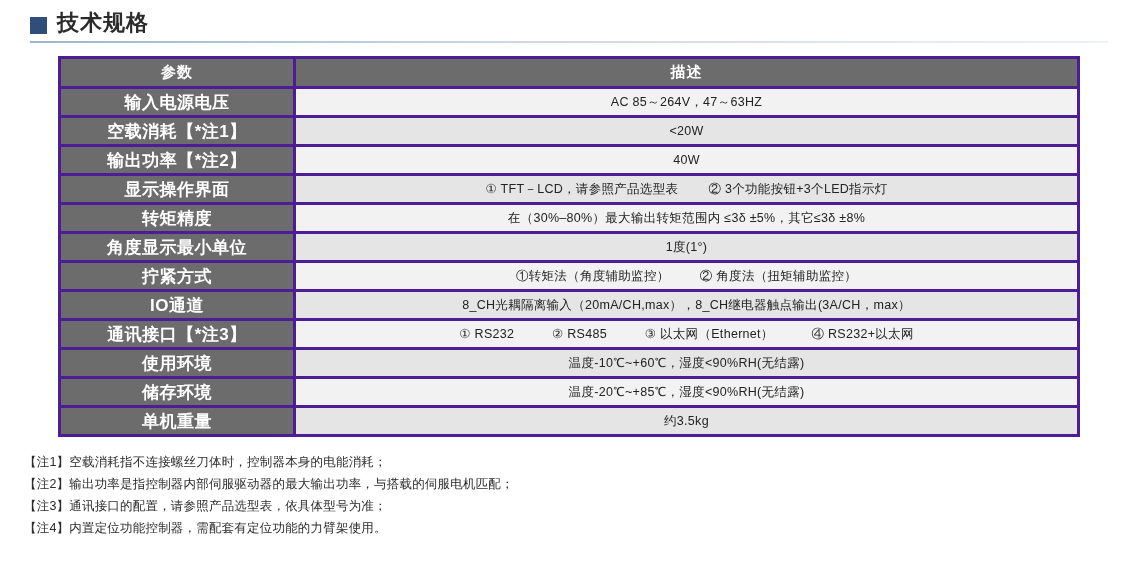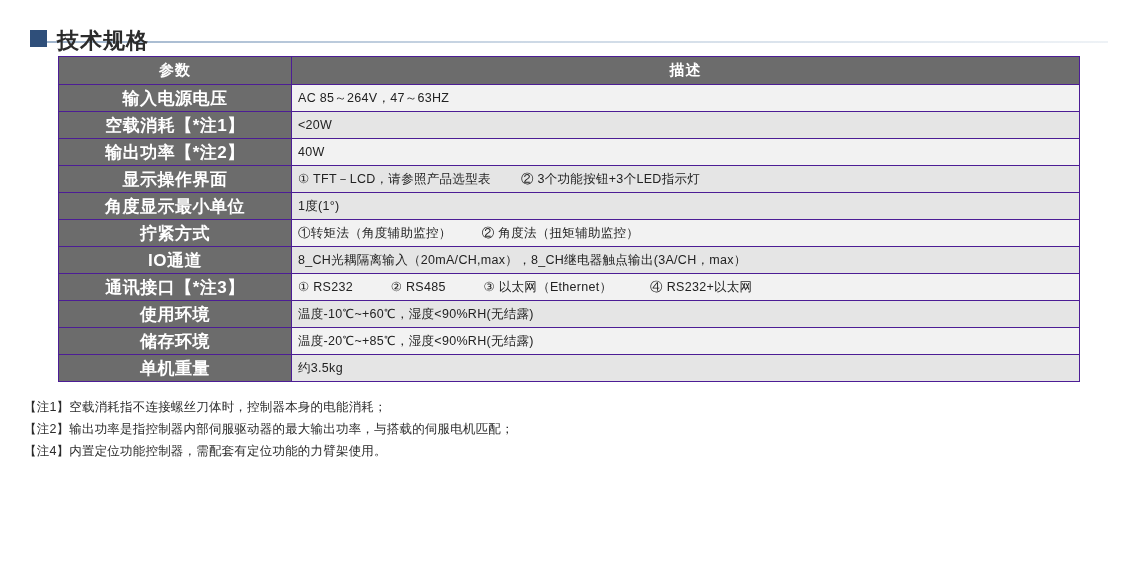--- a/index.html
+++ b/index.html
@@ -17,21 +17,21 @@
   .page {
     position: relative;
     width: 1138px;
     height: 571px;
     box-sizing: border-box;
   }
 
   
   .header {
     display: flex;
-    align-items: flex-start;
+    align-items: flex-end;
     padding: 30px 0 0 30px;
     height: 34px;
     box-sizing: border-box;
   }
   .header-marker {
     width: 17px;
     height: 17px;
     background: #2f4f7a;
     margin-right: 10px;
     flex: 0 0 auto;
@@ -52,21 +52,21 @@
   
   .table-wrap {
     margin: 13px 58px 0 58px;
   }
   table.spec {
     width: 100%;
     border-collapse: collapse;
     table-layout: fixed;
   }
   table.spec th, table.spec td {
-    border: 1px solid #4c1d95;
+    border: 3px solid #4c1d95;
     padding: 0;
   }
   table.spec thead th {
     background: #6c6c6c;
     color: #ffffff;
     font-size: 15px;
     font-weight: bold;
     height: 27px;
     letter-spacing: 1px;
   }
@@ -78,20 +78,21 @@
     font-size: 17px;
     font-weight: bold;
     text-align: center;
     height: 26px;
     letter-spacing: 0.5px;
   }
   td.desc {
     background: #f2f2f2;
     color: #222222;
     font-size: 12.5px;
+    text-align: center;
     height: 26px;
     letter-spacing: 0.3px;
   }
   td.desc.alt {
     background: #e5e5e5;
   }
   .desc-inner {
     display: block;
     padding: 0 6px;
     white-space: pre;
@@ -146,20 +147,26 @@
               <span class="desc-inner">40W</span>
             </td>
           </tr>
           <tr>
             <td class="param">显示操作界面</td>
             <td class="desc alt">
               <span class="desc-inner">① TFT－LCD，请参照产品选型表        ② 3个功能按钮+3个LED指示灯</span>
             </td>
           </tr>
           <tr>
+            <td class="param">转矩精度</td>
+            <td class="desc">
+              <span class="desc-inner">在（30%–80%）最大输出转矩范围内 ≤3δ ±5%，其它≤3δ ±8%</span>
+            </td>
+          </tr>
+          <tr>
             <td class="param">角度显示最小单位</td>
             <td class="desc alt">
               <span class="desc-inner">1度(1°)</span>
             </td>
           </tr>
           <tr>
             <td class="param">拧紧方式</td>
             <td class="desc">
               <span class="desc-inner">①转矩法（角度辅助监控）        ② 角度法（扭矩辅助监控）</span>
             </td>
@@ -194,16 +201,17 @@
               <span class="desc-inner">约3.5kg</span>
             </td>
           </tr>
         </tbody>
     </table>
   </div>
 
   <div class="notes">
       <div class="note">【注1】空载消耗指不连接螺丝刀体时，控制器本身的电能消耗；</div>
       <div class="note">【注2】输出功率是指控制器内部伺服驱动器的最大输出功率，与搭载的伺服电机匹配；</div>
+      <div class="note">【注3】通讯接口的配置，请参照产品选型表，依具体型号为准；</div>
       <div class="note">【注4】内置定位功能控制器，需配套有定位功能的力臂架使用。</div>
     </div>
 
 </div>
 
 </body></html>

